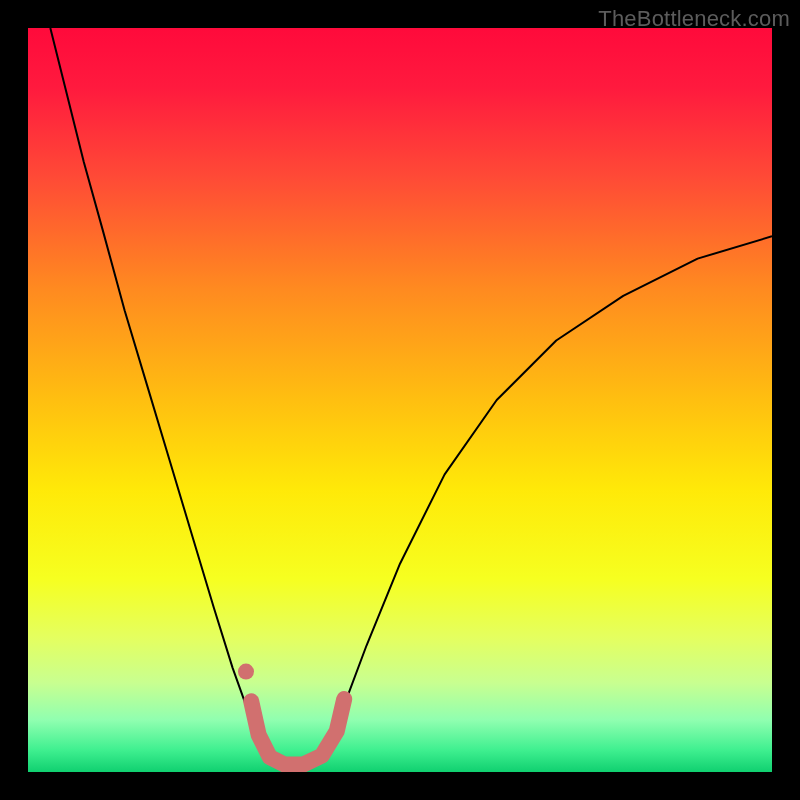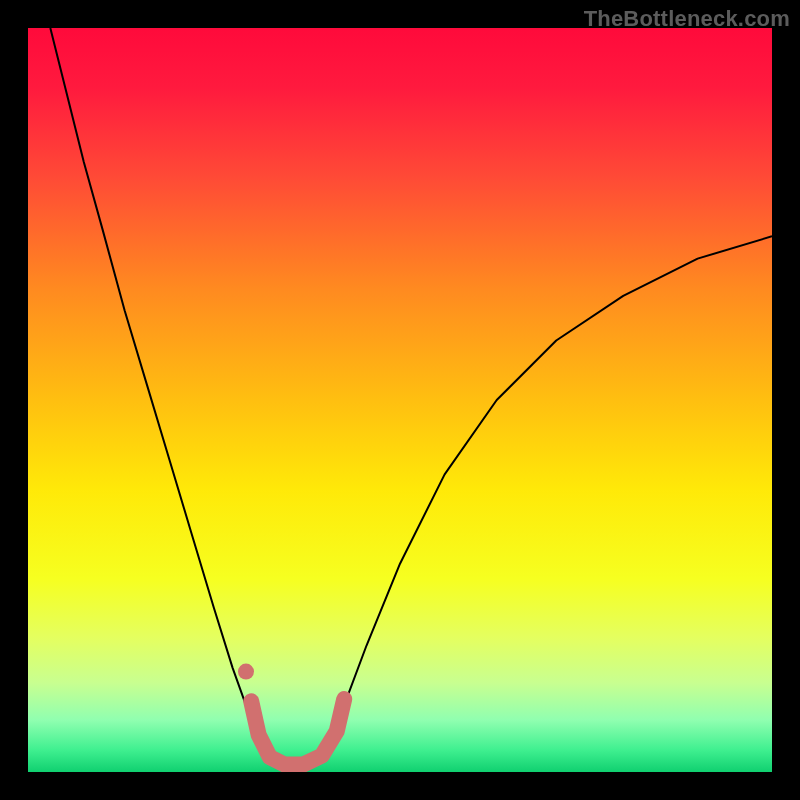--- a/index.html
+++ b/index.html
@@ -25,21 +25,21 @@
     top: 0;
     width: 744px;
     height: 744px;
   }
   .watermark {
     position: absolute;
     top: 6px;
     right: 10px;
     color: #5c5c5c;
     font-size: 22px;
-    font-weight: 700;
+    font-weight: 400;
     letter-spacing: 0.2px;
     z-index: 5;
   }
   svg { display: block; }
 </style>
 </head>
 <body>
 
 <div class="frame">
   <svg class="plot-area" viewBox="0 0 744 744" width="744" height="744" preserveAspectRatio="none">

